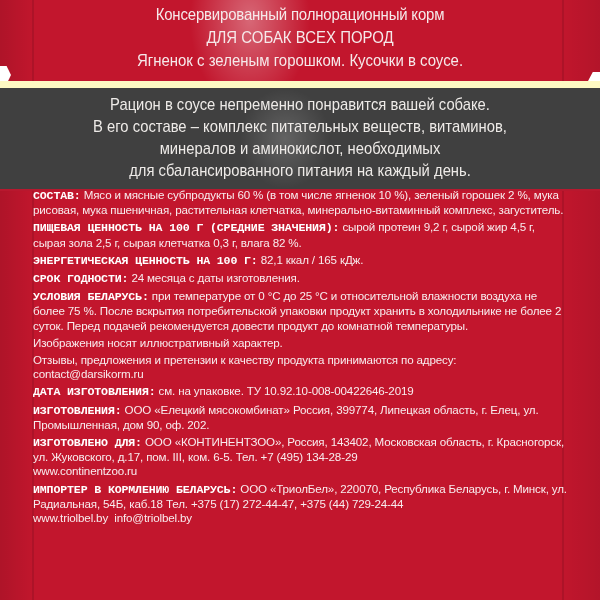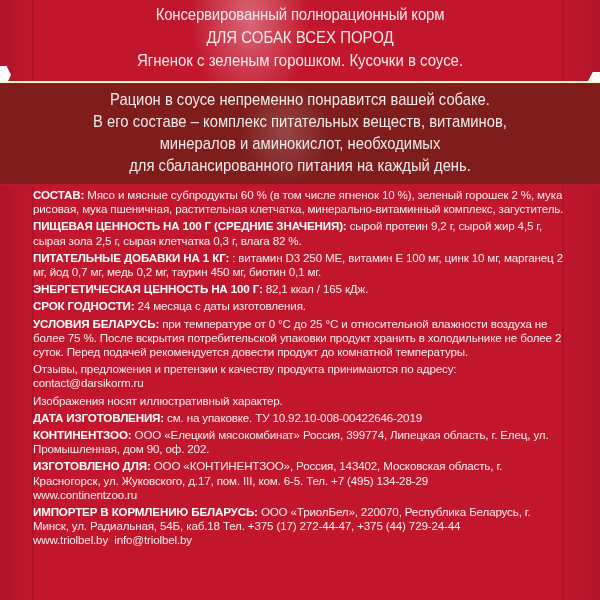--- a/index.html
+++ b/index.html
@@ -27,38 +27,38 @@
   .notch-left {
     position: absolute; left: 0; top: 66px; width: 11px; height: 18px;
     background: #fff; clip-path: polygon(0 0, 60% 0, 100% 50%, 60% 100%, 0 100%);
   }
   .notch-right {
     position: absolute; right: 0; top: 72px; width: 12px; height: 18px;
     background: #fff; clip-path: polygon(40% 0, 100% 0, 100% 100%, 40% 100%, 0 50%);
   }
   .gray-band {
     position: absolute; top: 81px; left: 0; width: 600px; height: 101px;
-    background: #7f1d1d;
-    border-top: 2px solid #fef9c3; border-bottom: 2px solid #b8182e;
+    background: #404040;
+    border-top: 7px solid #fef9c3; border-bottom: 2px solid #b8182e;
   }
   .gray-band .shine {
     position: absolute; left: 240px; top: 0; width: 90px; height: 100%;
     background: radial-gradient(ellipse 45px 50px at 50% 50%, rgba(255,255,255,0.18), rgba(255,255,255,0));
   }
   .gray-band p {
     margin: 0; position: absolute; left: 0; right: 0; text-align: center;
     font-size: 17px; color: #eeebe8; transform: scaleX(0.87);
   }
   .body-text {
     position: absolute; left: 33px; top: 188px; width: 535px;
     font-size: 11.6px; line-height: 14.2px; color: #f8ecee;
     letter-spacing: -0.15px;
   }
   .body-text .sec { margin: 0 0 3px 0; }
-  .body-text b { font-weight: bold; color: #ffffff; }
+  .body-text b { font-weight: bold; color: #ffffff; font-family: Liberation Mono, monospace; }
 </style>
 </head>
 <body>
 
 <div class="bg-shade"></div>
 <div class="fold-line" style="left:32px"></div>
 <div class="fold-line" style="left:562px"></div>
 
 <div class="header">
   <div class="l1">Консервированный полнорационный корм</div>
@@ -78,43 +78,40 @@
 </div>
 
 <div class="body-text">
   <p class="sec">
     <b>СОСТАВ:</b><span> Мясо и мясные субпродукты 60 % (в том числе ягненок 10 %), зеленый горошек 2 %, мука рисовая, мука пшеничная, растительная клетчатка, минерально-витаминный комплекс, загуститель.</span>
   </p>
   <p class="sec">
     <b>ПИЩЕВАЯ ЦЕННОСТЬ НА 100 Г (СРЕДНИЕ ЗНАЧЕНИЯ):</b><span> сырой протеин 9,2 г, сырой жир 4,5 г, сырая зола 2,5 г, сырая клетчатка 0,3 г, влага 82 %.</span>
   </p>
   <p class="sec">
-    <b>ПИТАТЕЛЬНЫЕ ДОБАВКИ НА 1 КГ:</b><span> : витамин D3 250 МЕ, витамин Е 100 мг, цинк 10 мг, марганец 2 мг, йод 0,7 мг, медь 0,2 мг, таурин 450 мг, биотин 0,1 мг.</span>
-  </p>
-  <p class="sec">
     <b>ЭНЕРГЕТИЧЕСКАЯ ЦЕННОСТЬ НА 100 Г:</b><span> 82,1 ккал / 165 кДж.</span>
   </p>
   <p class="sec">
     <b>СРОК ГОДНОСТИ:</b><span> 24 месяца с даты изготовления.</span>
   </p>
   <p class="sec">
     <b>УСЛОВИЯ БЕЛАРУСЬ:</b><span> при температуре от 0 °С до 25 °С и относительной влажности воздуха не более 75 %. После вскрытия потребительской упаковки продукт хранить в холодильнике не более 2 суток. Перед подачей рекомендуется довести продукт до комнатной температуры.</span>
   </p>
   <p class="sec">
+    <span>Изображения носят иллюстративный характер.</span>
+  </p>
+  <p class="sec">
     <span>Отзывы, предложения и претензии к качеству продукта принимаются по адресу:</span><br>
     <span>contact@darsikorm.ru</span>
-  </p>
-  <p class="sec">
-    <span>Изображения носят иллюстративный характер.</span>
   </p>
   <p class="sec">
     <b>ДАТА ИЗГОТОВЛЕНИЯ:</b><span> см. на упаковке. ТУ 10.92.10-008-00422646-2019</span>
   </p>
   <p class="sec">
-    <b>КОНТИНЕНТЗОО:</b><span> ООО «Елецкий мясокомбинат» Россия, 399774, Липецкая область, г. Елец, ул. Промышленная, дом 90, оф. 202.</span>
+    <b>ИЗГОТОВЛЕНИЯ:</b><span> ООО «Елецкий мясокомбинат» Россия, 399774, Липецкая область, г. Елец, ул. Промышленная, дом 90, оф. 202.</span>
   </p>
   <p class="sec">
     <b>ИЗГОТОВЛЕНО ДЛЯ:</b><span> ООО «КОНТИНЕНТЗОО», Россия, 143402, Московская область, г. Красногорск, ул. Жуковского, д.17, пом. III, ком. 6-5. Тел. +7 (495) 134-28-29</span><br>
     <span>www.continentzoo.ru</span>
   </p>
   <p class="sec">
     <b>ИМПОРТЕР В КОРМЛЕНИЮ БЕЛАРУСЬ:</b><span> ООО «ТриолБел», 220070, Республика Беларусь, г. Минск, ул. Радиальная, 54Б, каб.18 Тел. +375 (17) 272-44-47, +375 (44) 729-24-44</span><br>
     <span>www.triolbel.by</span>&nbsp;&nbsp;<span>info@triolbel.by</span>
   </p>
 </div>

